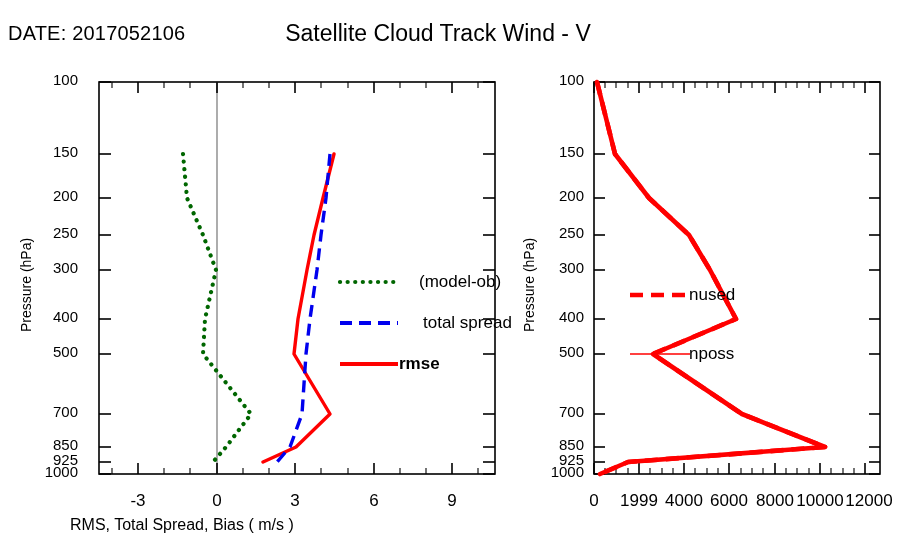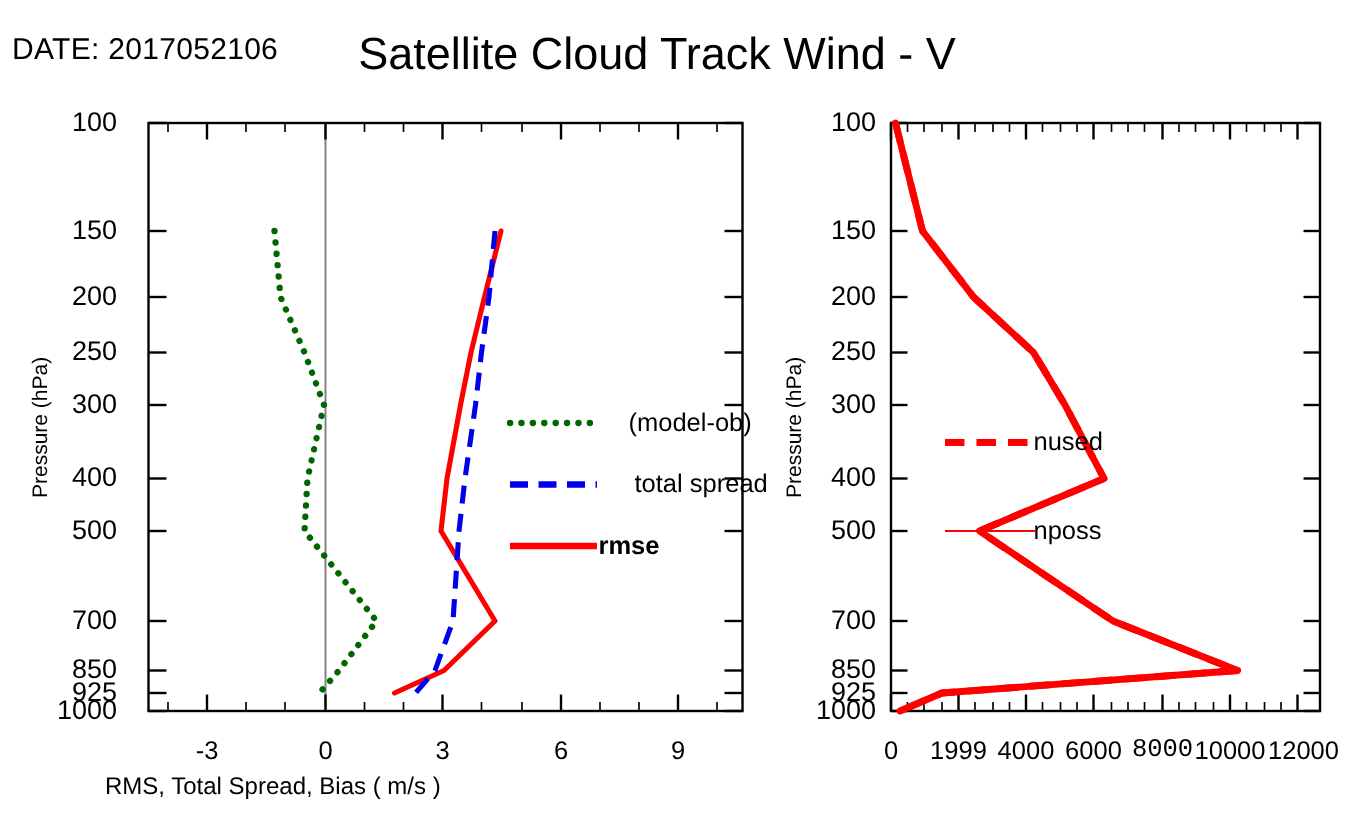--- a/index.html
+++ b/index.html
@@ -4,28 +4,28 @@
 <style>
   html,body{margin:0;padding:0;}
   body{
     width:900px;height:560px;background:#ffffff;
     font-family:"Liberation Sans", sans-serif;
     color:#000000;overflow:hidden;position:relative;
   }
   #root{position:absolute;left:0;top:2px;width:900px;height:560px;padding-left:34px;}
   .abs{position:absolute;}
   .date-label{left:8px;top:20px;font-size:20px;letter-spacing:0.2px;white-space:nowrap;}
-  .main-title{left:0;top:18px;width:900px;text-align:center;font-size:30px;white-space:nowrap;}
+  .main-title{left:0;top:18px;width:900px;text-align:center;font-size:23px;white-space:nowrap;}
   .title-shift{position:relative;left:-12px;}
   .axis-ylabel{
     font-size:14px;white-space:nowrap;
     transform-origin:0 0;transform:rotate(-90deg);
   }
   .axis-xlabel{font-size:16px;white-space:nowrap;text-align:left;}
-  .tick-ylabel{font-size:18px;text-align:right;white-space:nowrap;}
+  .tick-ylabel{font-size:15px;text-align:right;white-space:nowrap;}
   .tick-xlabel{font-size:17px;text-align:center;white-space:nowrap;}
   .legend-text{font-size:17px;white-space:nowrap;}
   svg{position:absolute;left:0;top:0;overflow:visible;}
 </style>
 </head>
 <body>
 
 <div id="root">
 
   <div class="abs date-label">DATE: 2017052106</div>
@@ -150,21 +150,21 @@
     <div class="abs tick-ylabel" style="left:528px;top:341px;width:56px;">500</div>
     <div class="abs tick-ylabel" style="left:528px;top:401px;width:56px;">700</div>
     <div class="abs tick-ylabel" style="left:528px;top:434px;width:56px;">850</div>
     <div class="abs tick-ylabel" style="left:528px;top:449px;width:56px;">925</div>
     <div class="abs tick-ylabel" style="left:520px;top:461px;width:64px;">1000</div>
 
     <div class="abs tick-xlabel" style="left:569px;top:489px;width:50px;">0</div>
     <div class="abs tick-xlabel" style="left:609px;top:489px;width:60px;">1999</div>
     <div class="abs tick-xlabel" style="left:654px;top:489px;width:60px;">4000</div>
     <div class="abs tick-xlabel" style="left:699px;top:489px;width:60px;">6000</div>
-    <div class="abs tick-xlabel" style="left:745px;top:489px;width:60px;font-family:Liberation Mono, monospace;">8000</div>
+    <div class="abs tick-xlabel" style="left:745px;top:489px;width:60px;">8000</div>
     <div class="abs tick-xlabel" style="left:786px;top:489px;width:68px;">10000</div>
     <div class="abs tick-xlabel" style="left:831px;top:489px;width:76px;">12000</div>
 
 
     <svg width="900" height="560">
       <rect x="594" y="80" width="286" height="392" fill="none" stroke="#000000" stroke-width="1.6"></rect>
 
       <g stroke="#000000" stroke-width="1.6">
         <line x1="594" y1="80" x2="605" y2="80"></line>
         <line x1="594" y1="152" x2="605" y2="152"></line>

